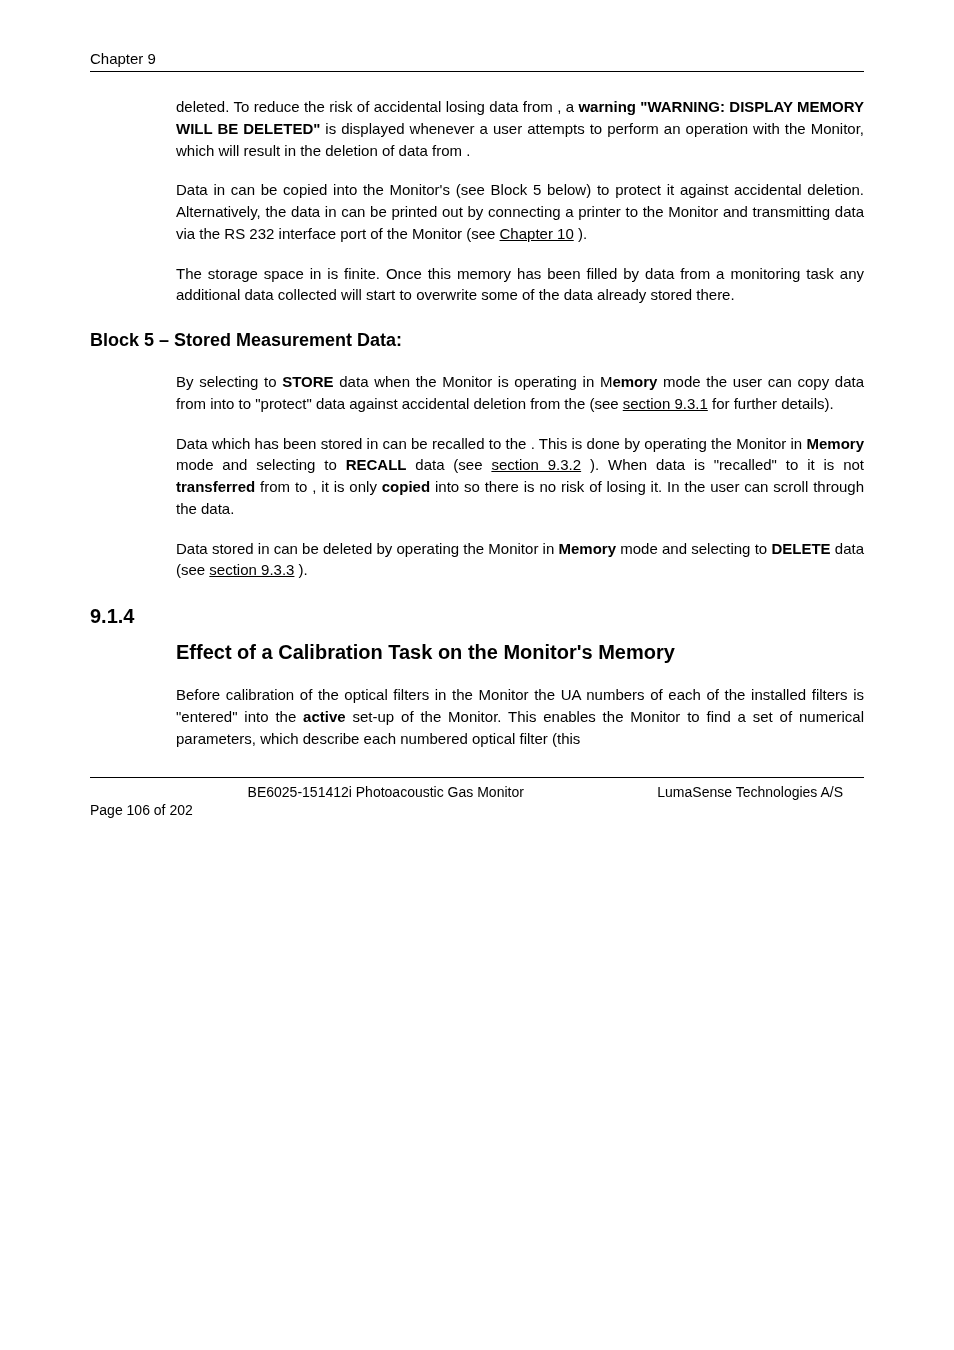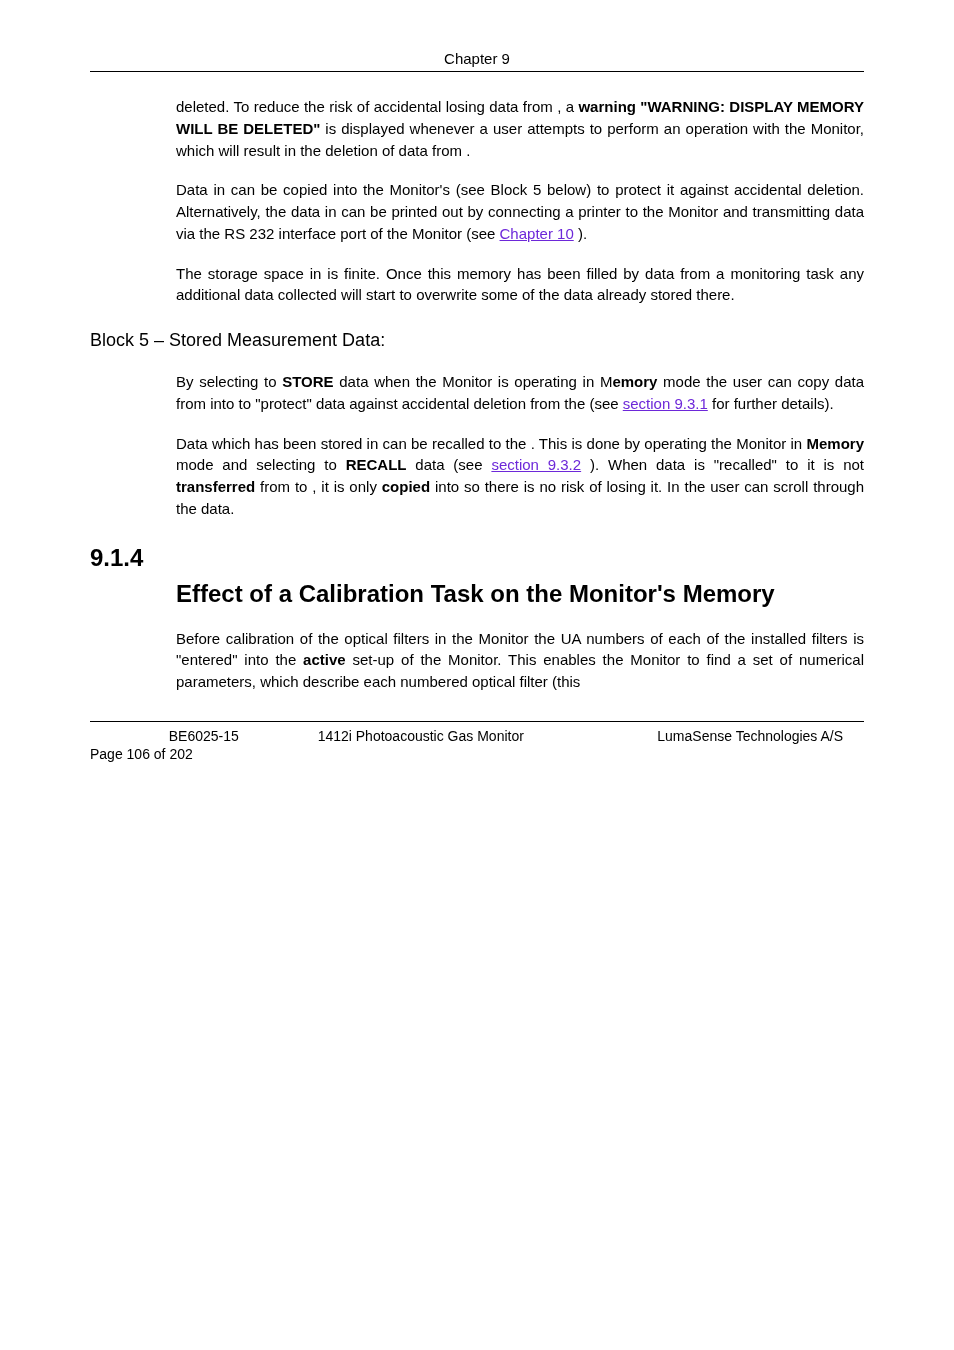--- a/index.html
+++ b/index.html
@@ -10,50 +10,49 @@
     color: #000;
     width: 954px;
   }
   .page {
     padding: 50px 90px 40px 90px;
     box-sizing: border-box;
   }
   .hdr {
     font-size: 15px;
     margin-bottom: 4px;
-    text-align: center;
   }
   .hr-top { border: none; border-top: 1.5px solid #000; margin: 0 0 24px 0; }
   .hr-bot { border: none; border-top: 1.5px solid #000; margin: 28px 0 6px 0; }
   .para {
     font-size: 15px;
     line-height: 1.45;
     text-align: justify;
     margin: 0 0 18px 86px;
   }
   .h-block {
     font-size: 18px;
-    font-weight: normal;
+    font-weight: bold;
     margin: 24px 0 20px 0;
   }
   .h-sec {
     display: flex;
-    font-size: 24px;
+    font-size: 20px;
     font-weight: bold;
     margin: 24px 0 20px 0;
   }
   .h-sec-num { width: 86px; flex-shrink: 0; }
   .h-sec-txt { flex: 1; margin-top: 36px; }
-  .link { color: #6d28d9; text-decoration: underline; }
+  .link { color: #000000; text-decoration: underline; }
   .footer {
     display: flex;
     font-size: 14px;
     justify-content: space-between;
   }
-  .footer-l { flex: 1; text-align: center; }
+  .footer-l { flex: 1; text-align: right; }
   .footer-c { flex: 1.4; text-align: left; }
   .footer-r { flex: 1; text-align: center; }
   .footer-r2 { text-align: left; font-size: 14px; margin-top: 2px; }
 </style>
 </head>
 <body>
 
 <div class="page">
 
   <div class="hdr">Chapter 9</div>
@@ -110,20 +109,30 @@
     <b>transferred</b>
     <span> from </span>
     <span> to </span>
     <span>, it is only </span>
     <b>copied</b>
     <span> into </span>
     <span> so there is no risk of losing it. In </span>
     <span> the user can scroll through the data.</span>
   </p>
 
+  <p class="para">
+    <span>Data stored in </span>
+    <span> can be deleted by operating the Monitor in </span>
+    <b>Memory</b>
+    <span> mode and selecting to </span>
+    <b>DELETE</b>
+    <span> data (see </span>
+    <a href="#" class="link">section 9.3.3</a>
+    <span>).</span>
+  </p>
 
   <div class="h-sec">
     <span class="h-sec-num">9.1.4</span>
     <span class="h-sec-txt">Effect of a Calibration Task on the Monitor's Memory</span>
   </div>
 
   <p class="para">
     <span>Before calibration of the optical filters in the Monitor the UA numbers of each of the installed filters is "entered" into the </span>
     <b>active</b>
     <span> set-up of the Monitor. This enables the Monitor to find a set of numerical parameters, which describe each numbered optical filter (this</span>

